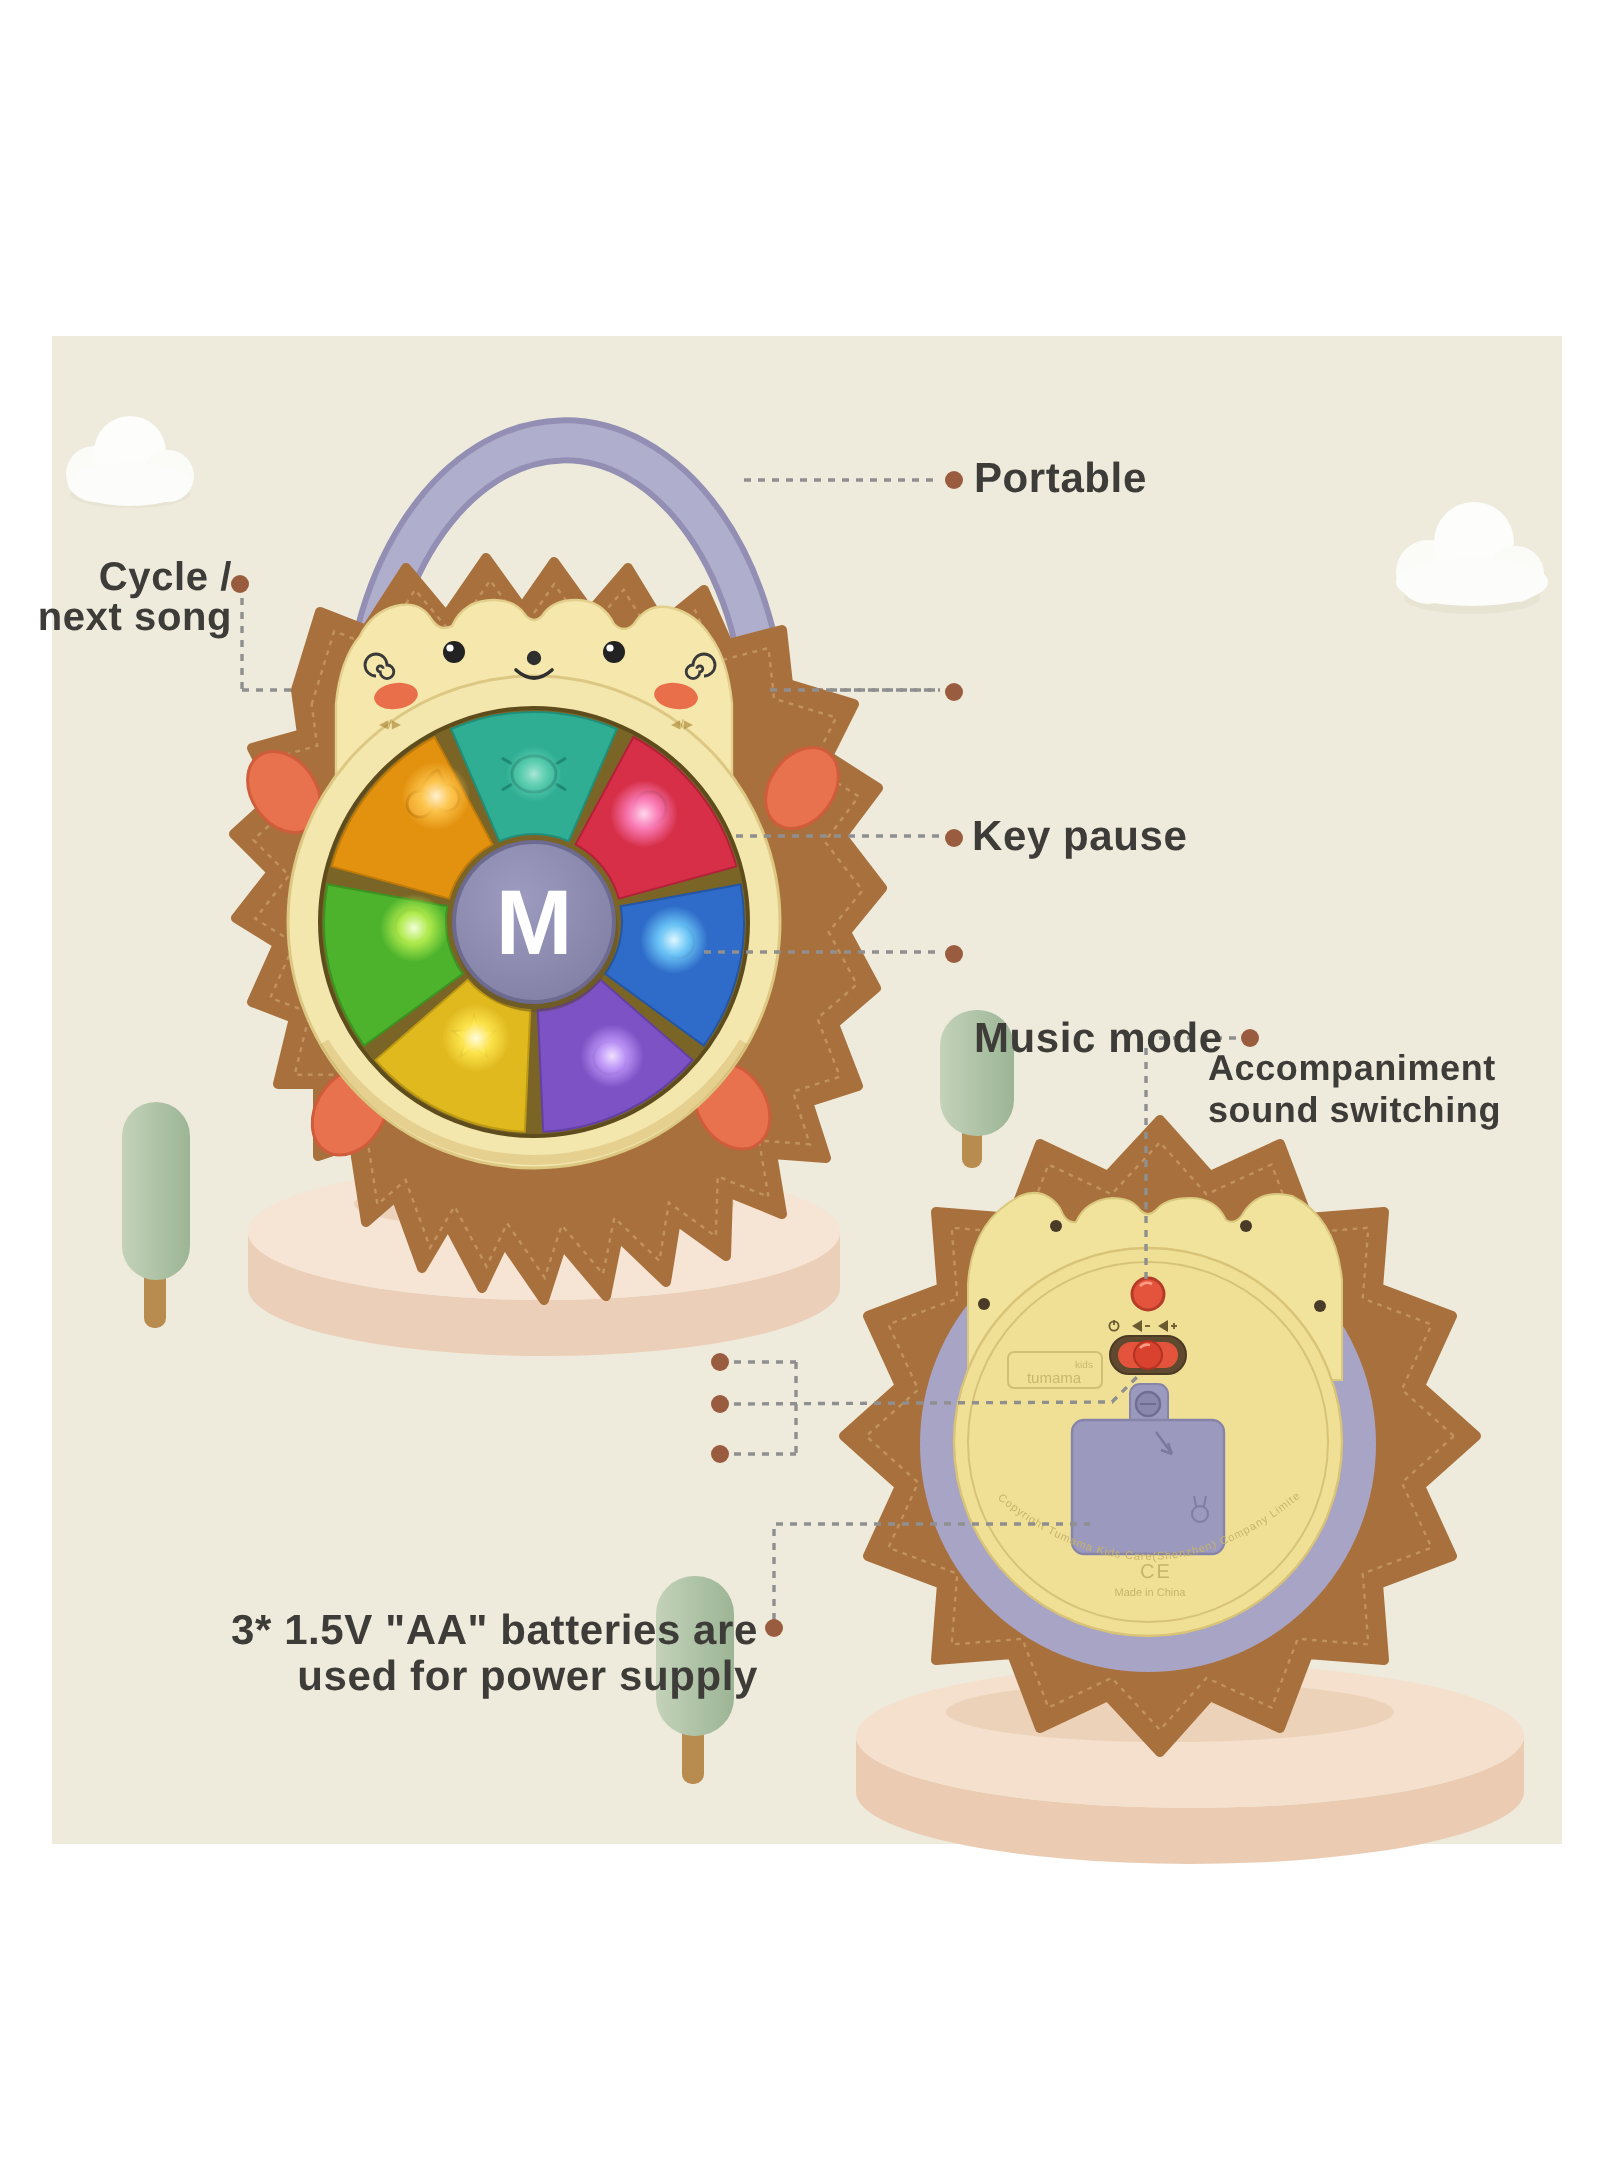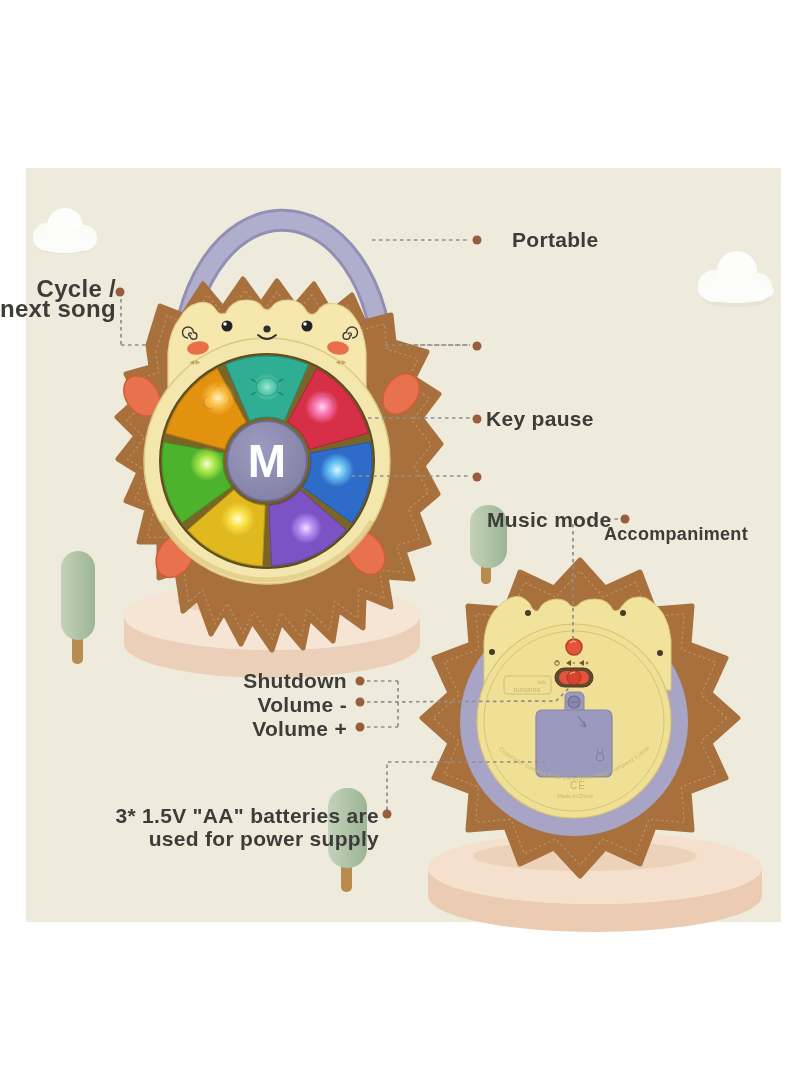--- a/index.html
+++ b/index.html
@@ -3,22 +3,22 @@
 <meta charset="utf-8">
 <style>
   html,body{margin:0;padding:0;background:#ffffff;}
   #page{position:relative;width:800px;height:1091px;background:#ffffff;overflow:hidden;
         font-family:"Liberation Sans",sans-serif;}
   #panel{position:absolute;left:26px;top:168px;width:755px;height:754px;background:#eeebdc;}
   #scene{position:absolute;left:0;top:0;}
   .lbl{position:absolute;font-weight:600;font-size:21px;color:#3e3c38;letter-spacing:.3px;
        white-space:nowrap;line-height:24px;}
   .lbl .ln{display:block;}
-  #lbl-cycle{right:684px;top:279px;text-align:right;font-size:24px;line-height:20px;}
-  #lbl-portable{left:487px;top:228px;margin-left:25px;}
+  #lbl-cycle{right:684px;top:279px;text-align:right;font-size:20px;line-height:20px;}
+  #lbl-portable{left:487px;top:228px;}
   #lbl-previous{left:487px;top:334px;}
   #lbl-keytone{left:486px;top:407px;}
   #lbl-music{left:487px;top:463px;margin-top:45px;}
   #lbl-accomp{left:604px;top:524px;font-size:18px;line-height:21px;}
   #lbl-shutdown{right:453px;top:669px;text-align:right;line-height:24px;}
   #lbl-battery{right:421px;top:804px;text-align:right;line-height:23px;}
 </style>
 </head>
 <body>
 
@@ -278,23 +278,19 @@
 
   <div class="lbl" id="lbl-portable">Portable</div>
   <div class="lbl" id="lbl-cycle">
     <span class="ln">Cycle /</span>
     <span class="ln">next song</span>
   </div>
   <div class="lbl" id="lbl-keytone">Key pause</div>
   <div class="lbl" id="lbl-music">Music mode</div>
   <div class="lbl" id="lbl-accomp">
     <span class="ln">Accompaniment</span>
-  </div>
-  <div class="lbl" id="lbl-shutdown">
-    <span class="ln">Shutdown</span>
-    <span class="ln">Volume -</span>
-    <span class="ln">Volume +</span>
+    <span class="ln">sound switching</span>
   </div>
   <div class="lbl" id="lbl-battery">
     <span class="ln">3* 1.5V "AA" batteries are</span>
     <span class="ln">used for power supply</span>
   </div>
 </div>
 
 </body></html>

